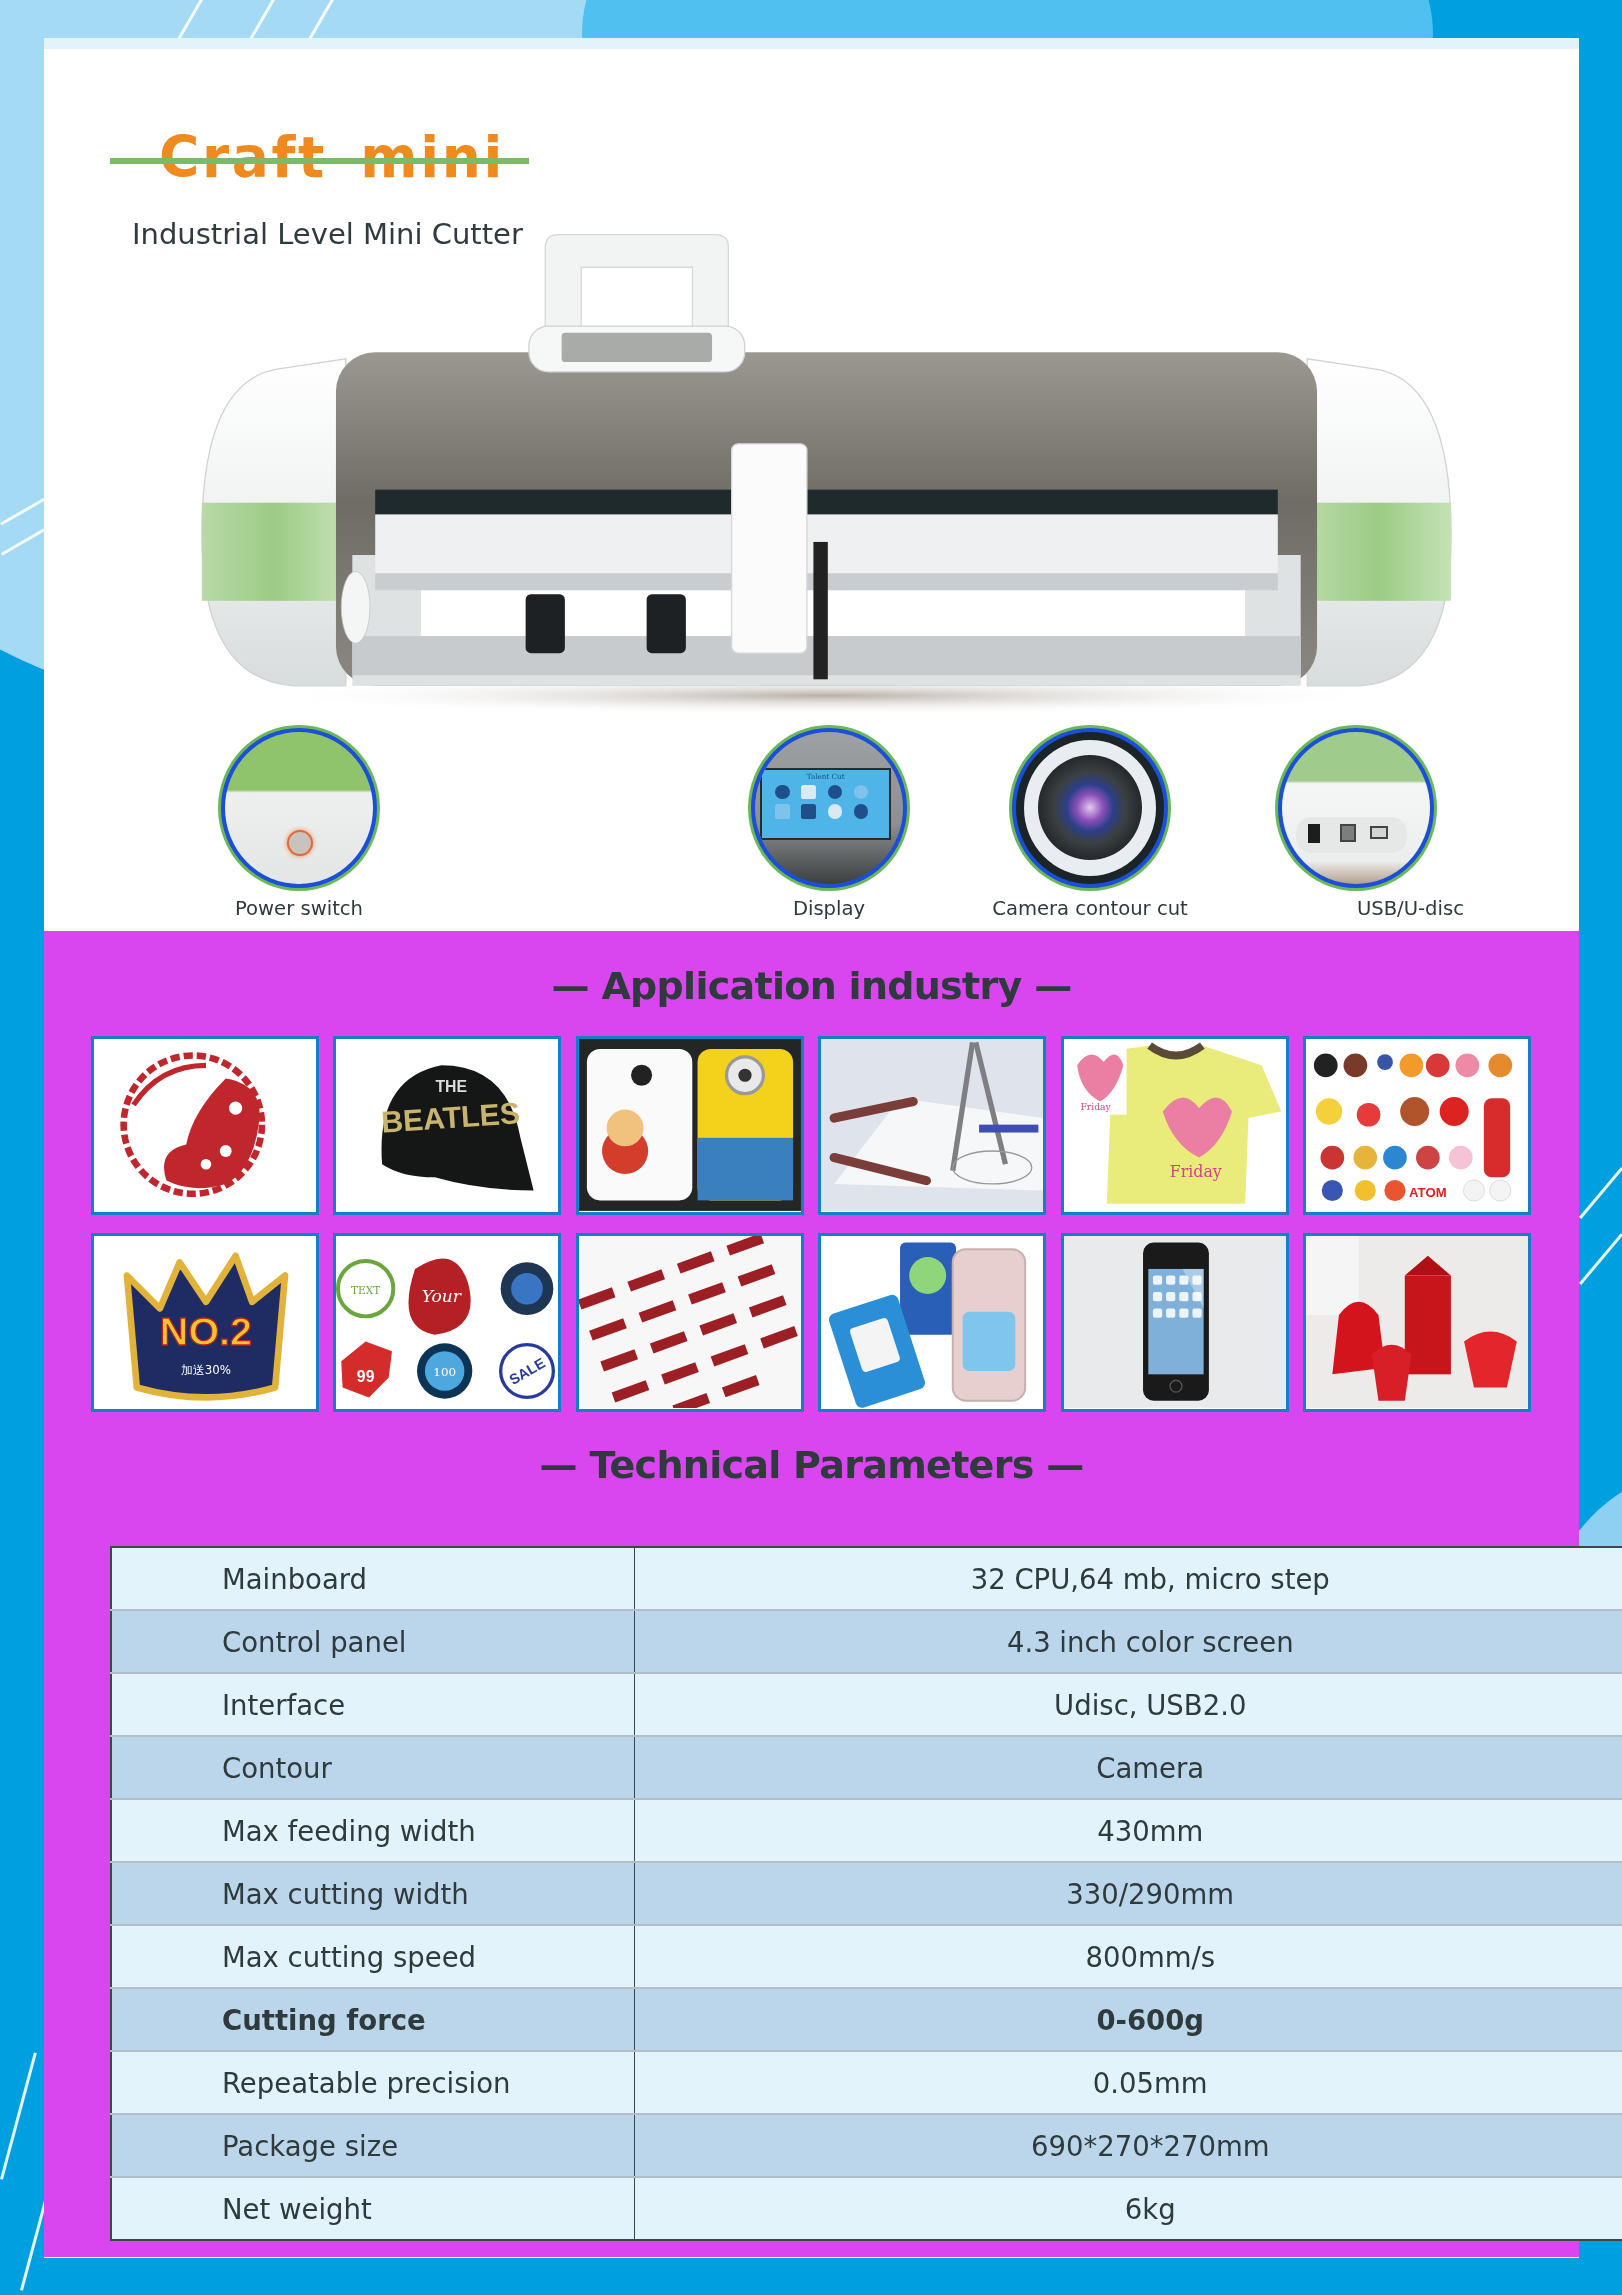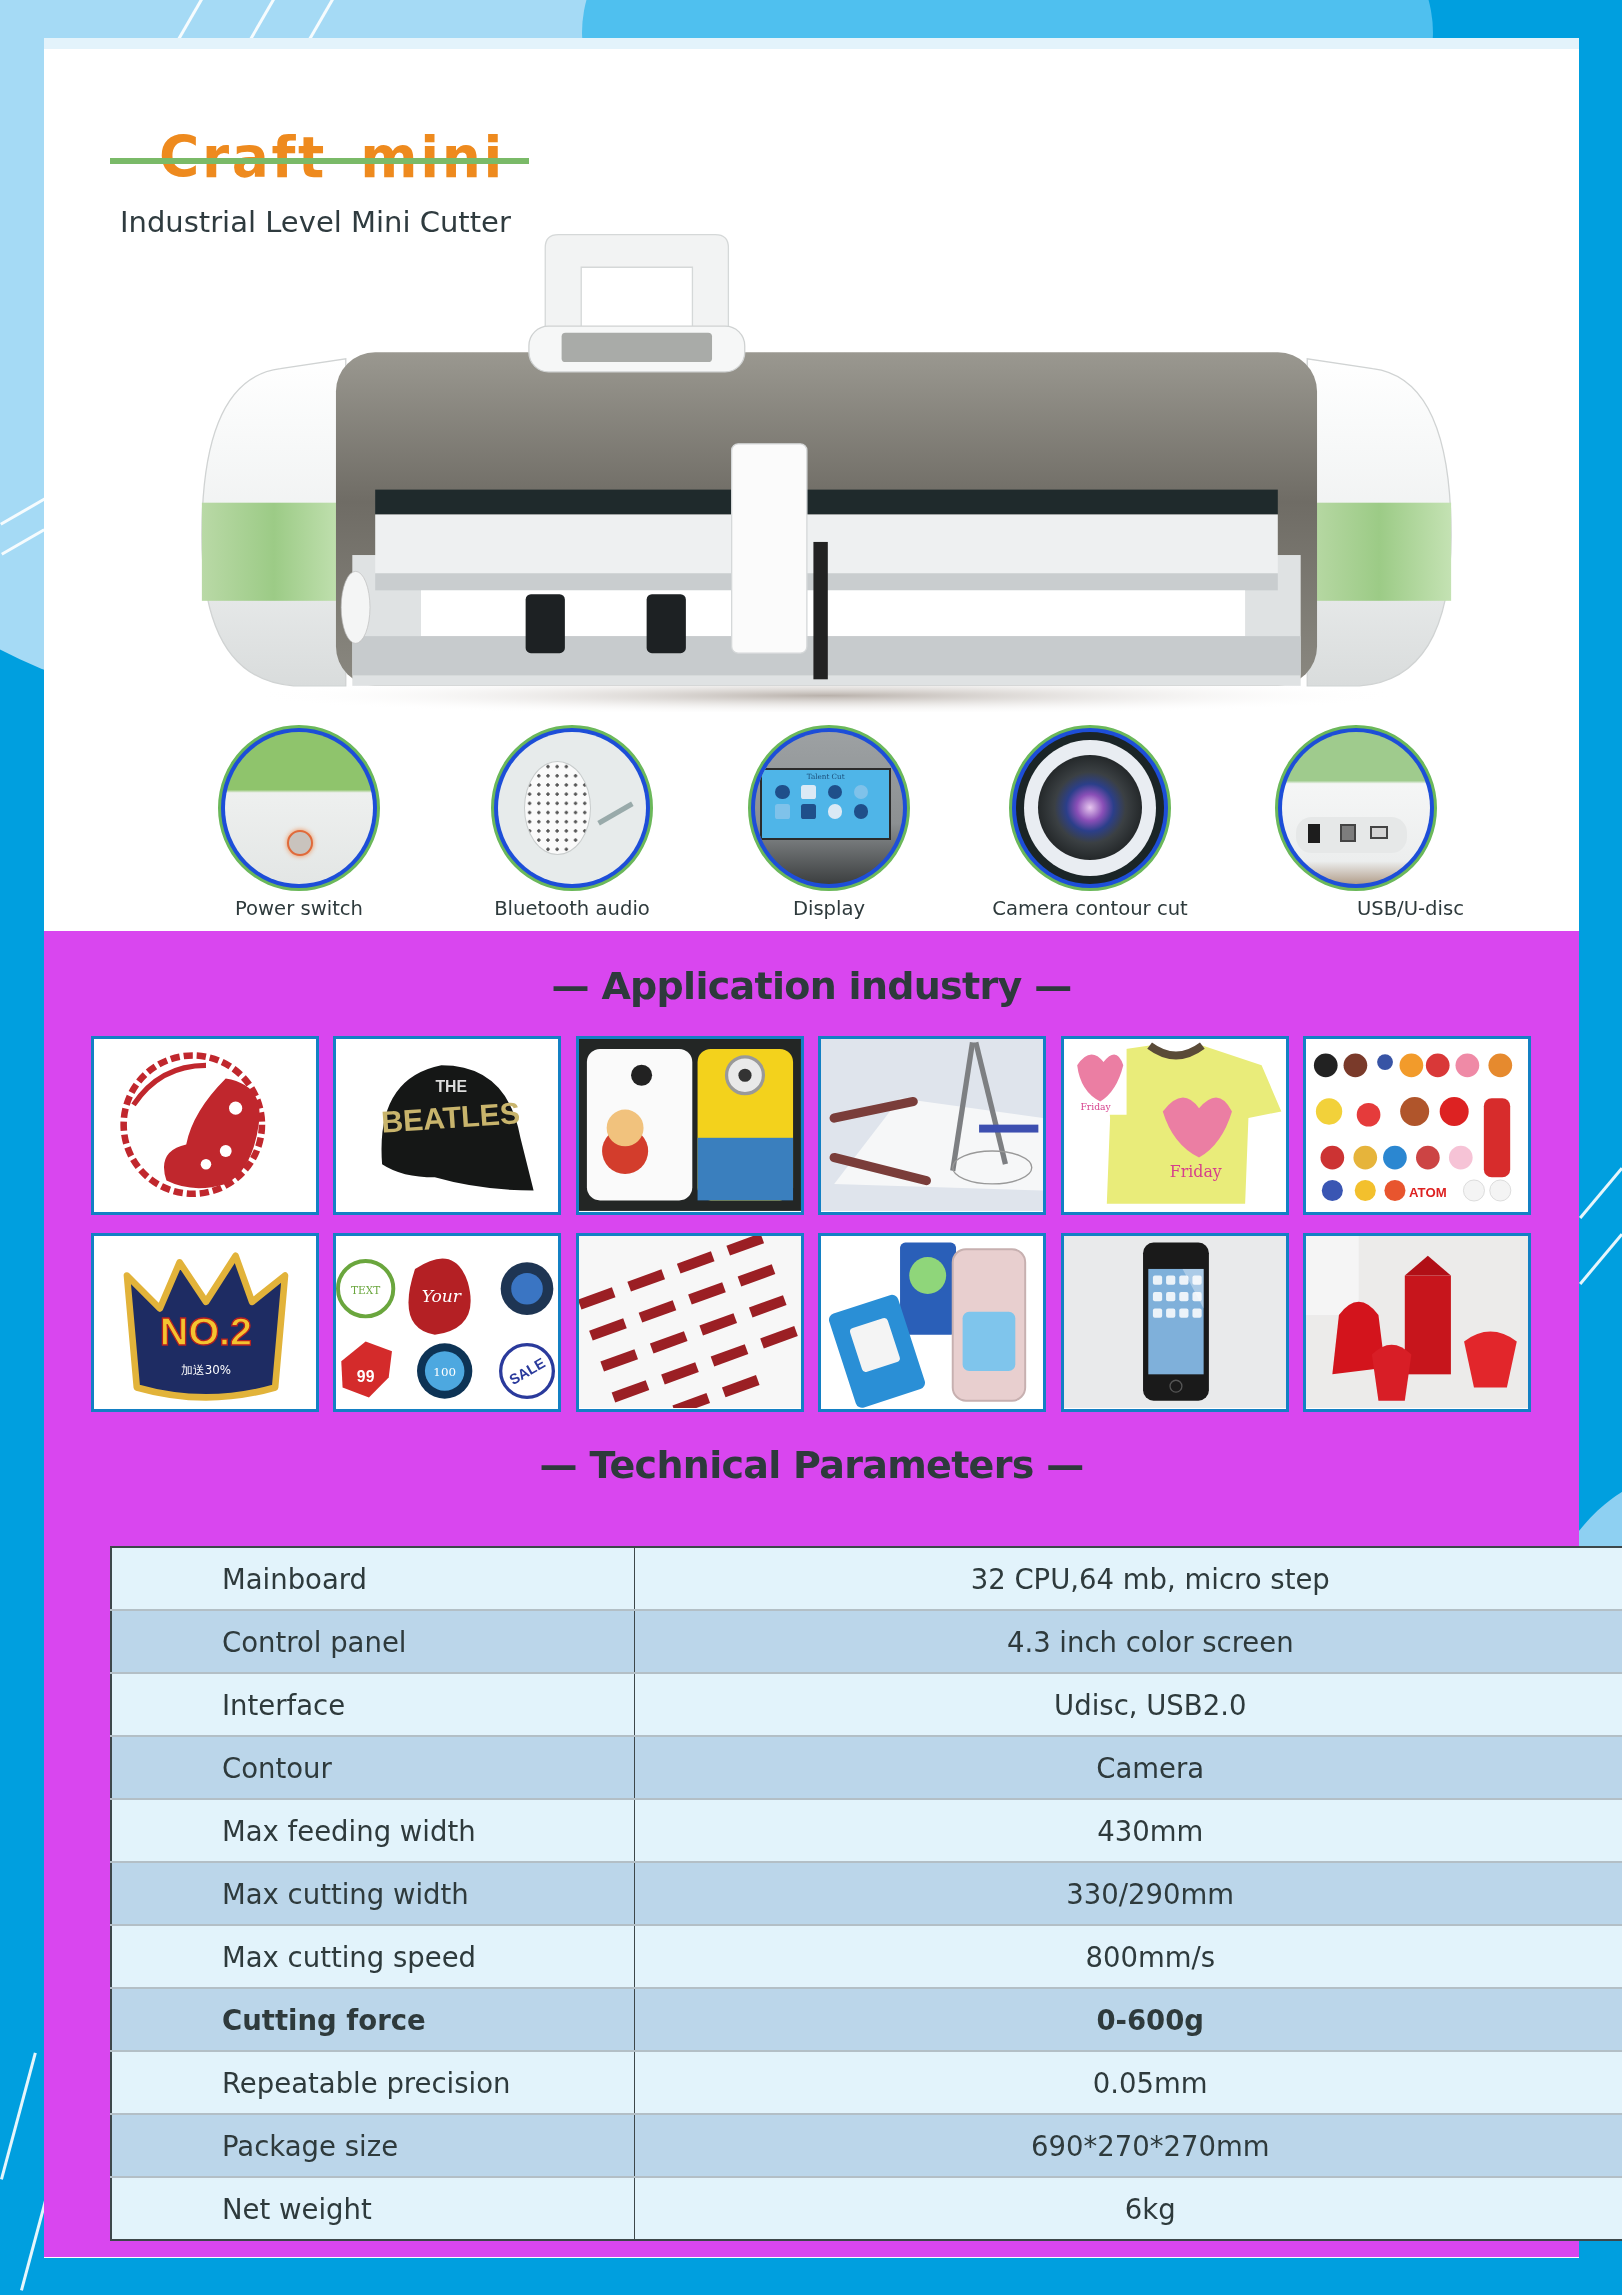--- a/index.html
+++ b/index.html
@@ -20,21 +20,21 @@
   .card-top-strip { position:absolute; left:0; top:0; width:100%; height:10.5px; background:#e3f3fb; }
 
   .title {
     position:absolute; left:115px; top:92px; margin:0;
     font-family:"DejaVu Sans",sans-serif; font-weight:bold;
     font-size:55px; letter-spacing:2.6px; color:#ee8a1e; line-height:1;
     transform:scaleY(1.05); word-spacing:11.8px;
   }
   .title-rule { position:absolute; left:66px; top:120px; width:419px; height:5.9px; background:#7aba68; }
   .subtitle {
-    position:absolute; left:76px; top:134px; margin:0;
+    position:absolute; left:76px; top:134px; margin:12px;
     font-family:"DejaVu Sans",sans-serif; font-size:29px; color:#2f3b3f; line-height:39px;
   }
 
   
   .machine { position:absolute; left:151px; top:190px; width:1263px; height:484px; }
 
   
   .feature { position:absolute; top:687px; width:216px; text-align:center; }
   .feature-ring {
     width:148px; height:152px; margin:0 auto; border-radius:50%;
@@ -152,30 +152,20 @@
 
   <div class="feature" style="left:147px;">
     <div class="feature-ring">
       <div class="feature-inner" style="background:linear-gradient(180deg,#8fc46c 0%,#8fc46c 38%,#eef0ef 40%,#e3e6e5 100%);">
         <div style="position:absolute;left:62px;top:98px;width:22px;height:22px;border-radius:50%;background:#c9c3bd;border:2.6px solid #e06a3a;box-shadow:0 0 5.2px #f08a4c;"></div>
       </div>
     </div>
     <div class="feature-label">Power switch</div>
   </div>
 
-  <div class="feature" style="left:420px;">
-    <div class="feature-ring">
-      <div class="feature-inner" style="background:#e7ebeb;">
-        <div style="position:absolute;left:26px;top:29.4px;width:65px;height:92px;border-radius:50%;background:#fafafa;border:1.3px solid #c8cccc;
-          background-image:radial-gradient(circle,#555 1.4px,transparent 1.7px);background-size:9.2px 9.2px;"></div>
-        <div style="position:absolute;left:98px;top:79px;width:39px;height:5.2px;background:#9aa;transform:rotate(-30deg);"></div>
-      </div>
-    </div>
-    <div class="feature-label">Bluetooth audio</div>
-  </div>
 
   <div class="feature" style="left:677px;">
     <div class="feature-ring">
       <div class="feature-inner" style="background:linear-gradient(180deg,#9da1a3 0%,#8c9092 60%,#3c3f40 100%);">
         <div style="position:absolute;left:5.2px;top:36px;width:131px;height:72px;background:#4fb5e8;border:2px solid #2b2b2b;box-sizing:border-box;">
           <div style="font-family:'DejaVu Serif',serif;font-size:7.2px;color:#1b4c78;text-align:center;margin-top:2px;">Talent Cut</div>
           <div style="display:grid;grid-template-columns:repeat(4,14.4px);gap:5.2px 11.8px;margin:3.9px 0 0 13px;">
             <span style="width:14.4px;height:14.4px;background:#1f4f8a;border-radius:50%;"></span>
             <span style="width:14.4px;height:14.4px;background:#dbe9f5;border-radius:2.6px;"></span>
             <span style="width:14.4px;height:14.4px;background:#1f4f8a;border-radius:50%;"></span>

